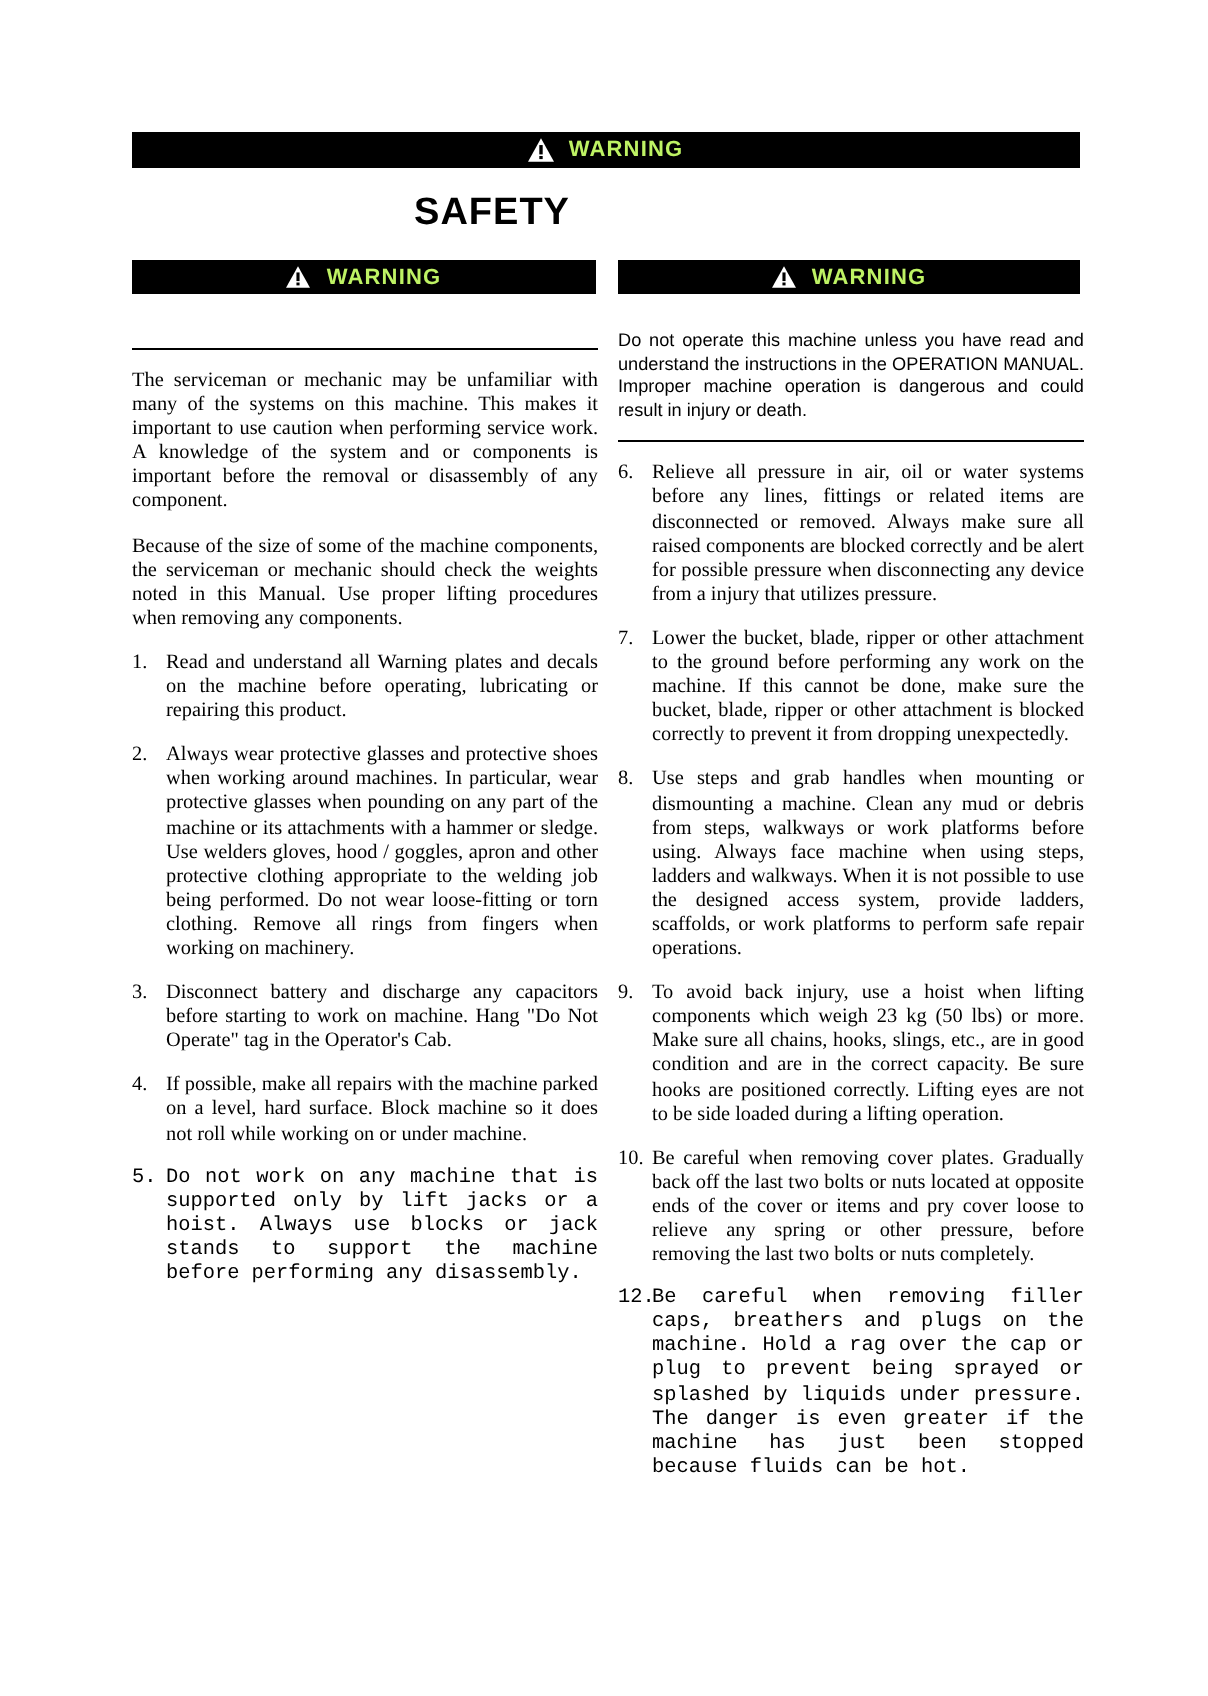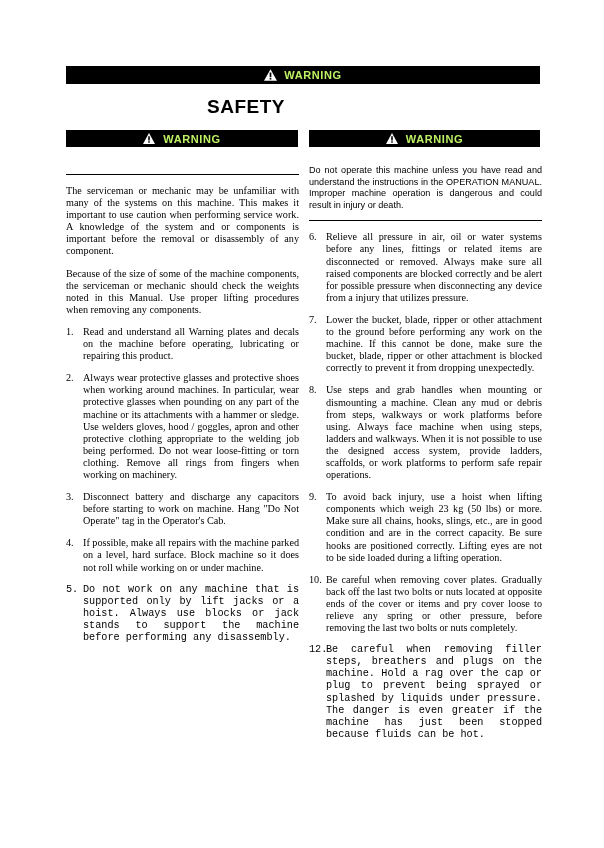--- a/index.html
+++ b/index.html
@@ -234,18 +234,18 @@
       <li>
         <span class="li-num">9.</span>
         <span class="li-text">To avoid back injury, use a hoist when lifting components which weigh 23 kg (50 lbs) or more. Make sure all chains, hooks, slings, etc., are in good condition and are in the correct capacity. Be sure hooks are positioned correctly. Lifting eyes are not to be side loaded during a lifting operation.</span>
       </li>
       <li>
         <span class="li-num wide">10.</span>
         <span class="li-text">Be careful when removing cover plates. Gradually back off the last two bolts or nuts located at opposite ends of the cover or items and pry cover loose to relieve any spring or other pressure, before removing the last two bolts or nuts completely.</span>
       </li>
       <li>
         <span class="li-num wide">12.</span>
-        <span class="li-text">Be careful when removing filler steps, breathers and plugs on the machine. Hold a rag over the cap or plug to prevent being sprayed or splashed by liquids under pressure. The danger is even greater if the machine has just been stopped because fluids can be hot.</span>
+        <span class="li-text">Be careful when removing filler caps, breathers and plugs on the machine. Hold a rag over the cap or plug to prevent being sprayed or splashed by liquids under pressure. The danger is even greater if the machine has just been stopped because fluids can be hot.</span>
       </li>
     </ol>
   </div>
 
 </div>
 
 </body></html>

